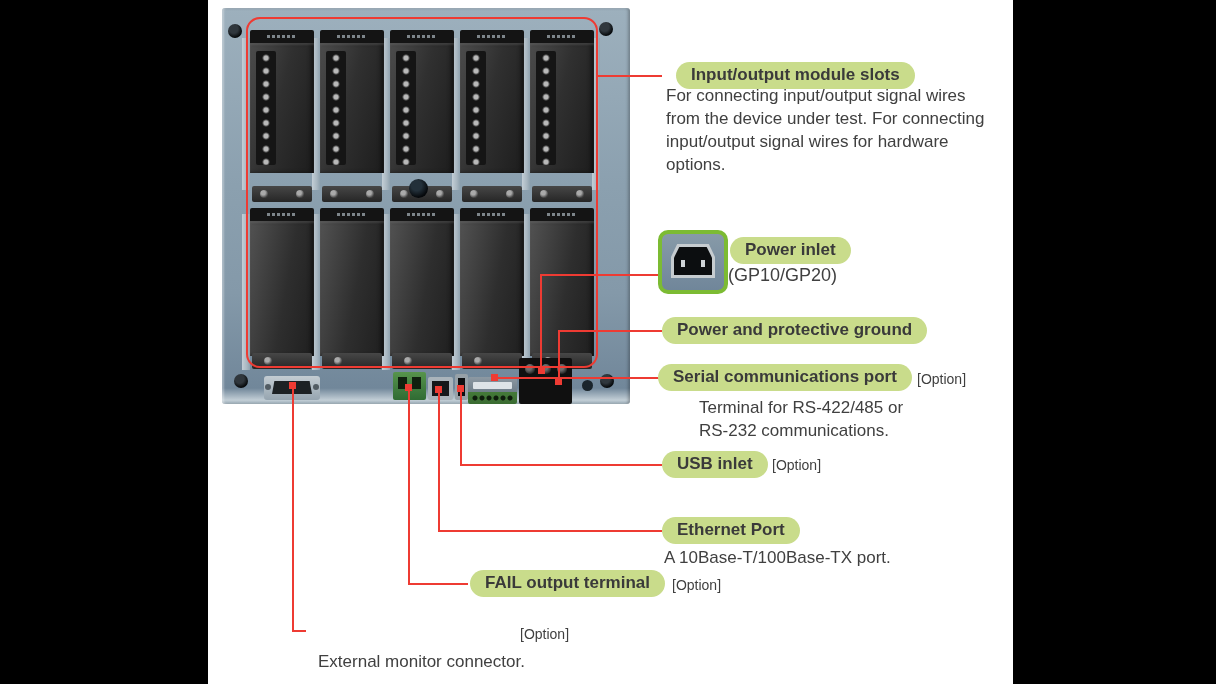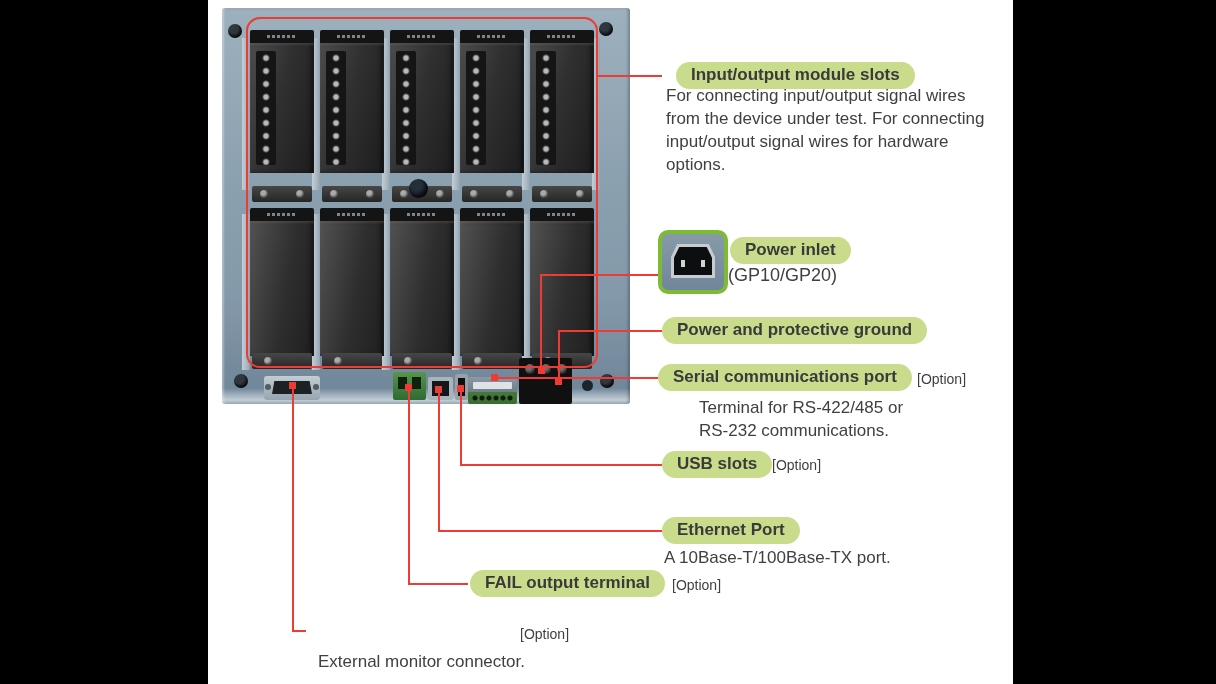--- a/index.html
+++ b/index.html
@@ -260,21 +260,21 @@
     </div>
     <div class="pill" style="left:522px;top:237px;text-align:right;">Power inlet</div>
     <div class="note" style="left:520px;top:265px;">(GP10/GP20)</div>
 
     <div class="pill" style="left:454px;top:317px;">Power and protective ground</div>
 
     <div class="pill" style="left:450px;top:364px;">Serial communications port</div>
     <div class="opt" style="left:709px;top:371px;">[Option]</div>
     <div class="desc" style="left:460px;top:396px;width:232px;margin-left:31px;">Terminal for RS-422/485 or RS-232 communications.</div>
 
-    <div class="pill" style="left:454px;top:451px;">USB slots</div>
+    <div class="pill" style="left:454px;top:451px;">USB inlet</div>
     <div class="opt" style="left:564px;top:457px;">[Option]</div>
 
     <div class="pill" style="left:454px;top:517px;">Ethernet Port</div>
     <div class="desc" style="left:456px;top:546px;width:300px;">A 10Base-T/100Base-TX port.</div>
 
     <div class="pill" style="left:262px;top:570px;">FAIL output terminal</div>
     <div class="opt" style="left:464px;top:577px;">[Option]</div>
 
     <div class="opt" style="left:312px;top:626px;">[Option]</div>
     <div class="desc" style="left:110px;top:650px;width:300px;">External monitor connector.</div>

